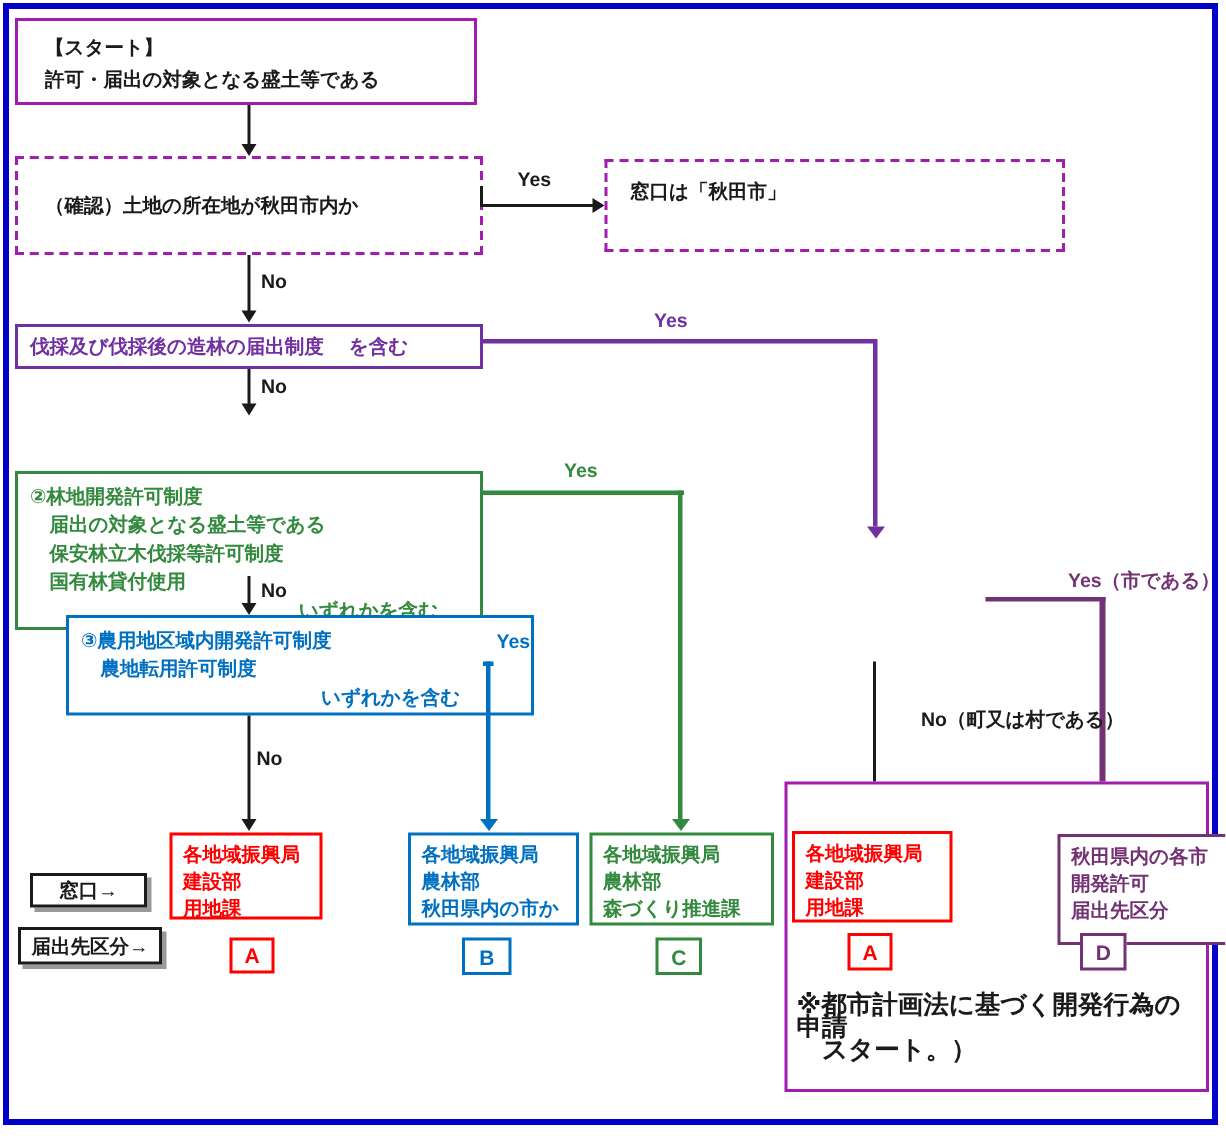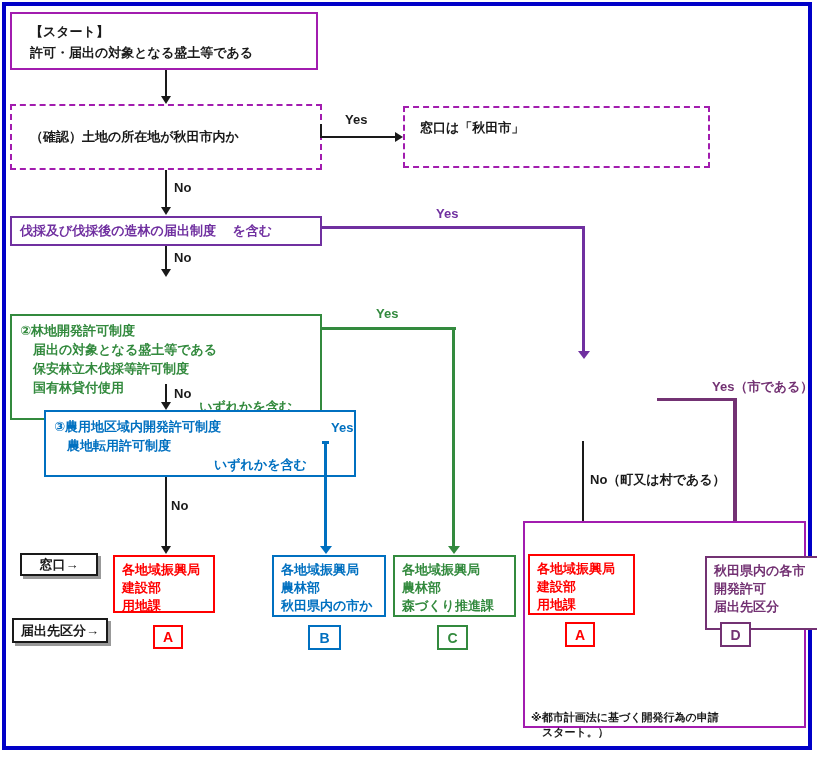--- a/index.html
+++ b/index.html
@@ -25,21 +25,21 @@
   .ahd.bl{border-left-width:6px;border-right-width:6px;border-top-color:var(--blue);}
   .ahr{position:absolute;width:0;height:0;border-top:5px solid transparent;border-bottom:5px solid transparent;border-left:8px solid #1a1a1a;}
   .lbl{position:absolute;font-size:13px;white-space:nowrap;}
   .lbl.p{color:var(--purple);} .lbl.pl{color:var(--plum);margin-left:48px;} .lbl.g{color:var(--green);} .lbl.bl{color:var(--blue);}
   .line{display:block;}
   .indent{padding-left:13px;}
   .res{padding:4px 0 0 7px;line-height:18px;}
   .badge{display:flex;align-items:center;justify-content:center;font-size:14px;}
   .tag{position:absolute;box-sizing:border-box;border:2px solid #1a1a1a;background:#fff;
        box-shadow:3px 3px 0 0 var(--shadow_gray,#999);display:flex;align-items:center;justify-content:center;font-size:13px;}
-  .note{position:absolute;font-size:11px;line-height:15px;margin-top:48px;}
+  .note{position:absolute;font-size:17px;line-height:15px;}
 </style>
 </head>
 <body>
 
 <div class="canvas">
   <div class="frame"></div>
 
   <div class="box" style="left:10px;top:12px;width:308px;height:58px;padding:7px 0 0 18px;line-height:21px;">
     <span class="line">【スタート】</span>
     <span class="line">許可・届出の対象となる盛土等である</span>
@@ -109,27 +109,27 @@
   <div class="lbl" style="left:171px;top:498px;">No</div>
   <div class="vl" style="left:165px;top:477px;width:2px;height:69px;"></div>
   <div class="ahd" style="left:161px;top:546px;"></div>
 
 
   <div class="lbl pl" style="left:664px;top:378px;">Yes（市である）</div>
   <div class="hl pl" style="left:657px;top:398px;width:80px;height:3px;"></div>
   <div class="vl pl" style="left:733px;top:398px;width:4px;height:149px;"></div>
   <div class="ahd pl" style="left:729px;top:547px;"></div>
 
-  <div class="lbl" style="left:590px;top:471px;">No（町又は村である）</div>
+  <div class="lbl" style="left:614px;top:471px;">No（町又は村である）</div>
   <div class="vl" style="left:582px;top:441px;width:2px;height:105px;"></div>
   <div class="ahd" style="left:578px;top:546px;"></div>
 
   <div class="box" style="left:523px;top:521px;width:283px;height:207px;"></div>
 
-  <div class="tag" style="left:20px;top:553px;width:78px;height:23px;">
+  <div class="tag" style="left:20px;top:582px;width:78px;height:23px;">
     <span>窓口→</span>
   </div>
   <div class="tag" style="left:12px;top:618px;width:96px;height:25px;">
     <span>届出先区分→</span>
   </div>
 
   <div class="box red res" style="left:113px;top:555px;width:102px;height:58px;">
     <span class="line">各地域振興局</span>
     <span class="line">建設部</span>
     <span class="line">用地課</span>

